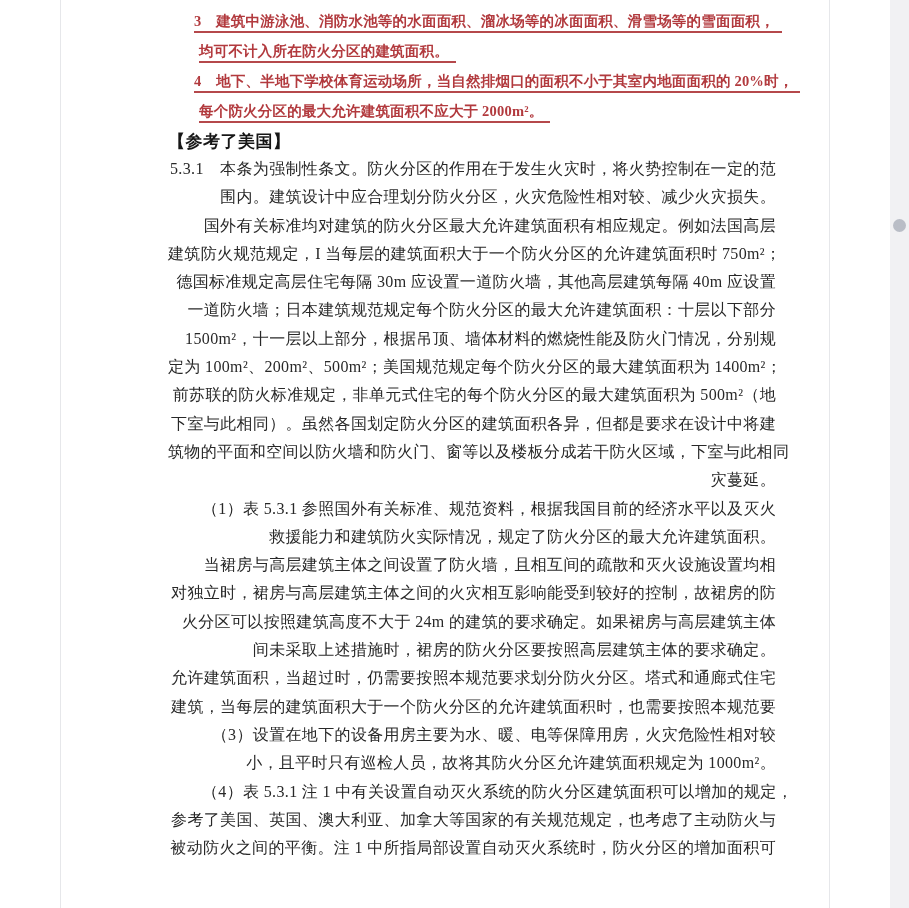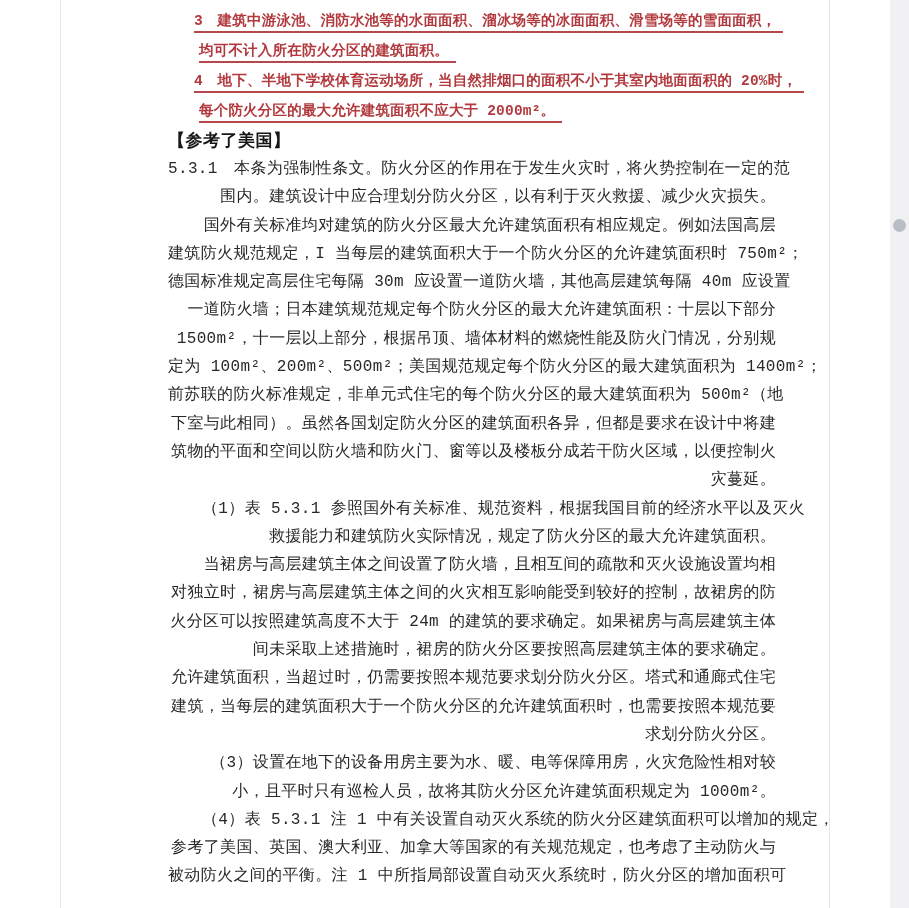--- a/index.html
+++ b/index.html
@@ -12,21 +12,20 @@
   }
 
   .page {
     position: absolute;
     left: 60px; top: 0;
     width: 770px; height: 908px;
     box-sizing: border-box;
     background: #ffffff;
     border-left: 1px solid #e6e7ea;
     border-right: 1px solid #e6e7ea;
-    font-family: Liberation Mono, monospace;
   }
 
   .content {
     position: absolute;
     left: 107px; top: 6px;
     width: 608px;
   }
 
   
   .red-block { margin: 0; }
@@ -91,40 +90,39 @@
       <div class="red-line rl-first"><span>3　建筑中游泳池、消防水池等的水面面积、溜冰场等的冰面面积、滑雪场等的雪面面积，</span></div>
       <div class="red-line rl-cont"><span>均可不计入所在防火分区的建筑面积。</span></div>
       <div class="red-line rl-first"><span>4　地下、半地下学校体育运动场所，当自然排烟口的面积不小于其室内地面面积的 20%时，</span></div>
       <div class="red-line rl-cont"><span>每个防火分区的最大允许建筑面积不应大于 2000m²。</span></div>
     </div>
 
     <div class="section-header">【参考了美国】</div>
 
     <div class="body-block">
       <div class="body-line">5.3.1　本条为强制性条文。防火分区的作用在于发生火灾时，将火势控制在一定的范</div>
-      <div class="body-line">围内。建筑设计中应合理划分防火分区，以有利于灭火救援、减少火灾损失。</div>
+      <div class="body-line">围内。建筑设计中应合理划分防火分区，火灾危险性相对较、减少火灾损失。</div>
       <div class="body-line ind">国外有关标准均对建筑的防火分区最大允许建筑面积有相应规定。例如法国高层</div>
       <div class="body-line">建筑防火规范规定，I 当每层的建筑面积大于一个防火分区的允许建筑面积时 750m²；</div>
       <div class="body-line">德国标准规定高层住宅每隔 30m 应设置一道防火墙，其他高层建筑每隔 40m 应设置</div>
       <div class="body-line">一道防火墙；日本建筑规范规定每个防火分区的最大允许建筑面积：十层以下部分</div>
       <div class="body-line">1500m²，十一层以上部分，根据吊顶、墙体材料的燃烧性能及防火门情况，分别规</div>
       <div class="body-line">定为 100m²、200m²、500m²；美国规范规定每个防火分区的最大建筑面积为 1400m²；</div>
       <div class="body-line">前苏联的防火标准规定，非单元式住宅的每个防火分区的最大建筑面积为 500m²（地</div>
       <div class="body-line">下室与此相同）。虽然各国划定防火分区的建筑面积各异，但都是要求在设计中将建</div>
-      <div class="body-line">筑物的平面和空间以防火墙和防火门、窗等以及楼板分成若干防火区域，以便控制火</div>
+      <div class="body-line">筑物的平面和空间以防火墙和防火门、窗等以及楼板分成若干防火区域，下室与此相同</div>
       <div class="body-line">灾蔓延。</div>
       <div class="body-line ind">（1）表 5.3.1 参照国外有关标准、规范资料，根据我国目前的经济水平以及灭火</div>
       <div class="body-line">救援能力和建筑防火实际情况，规定了防火分区的最大允许建筑面积。</div>
       <div class="body-line ind">当裙房与高层建筑主体之间设置了防火墙，且相互间的疏散和灭火设施设置均相</div>
       <div class="body-line">对独立时，裙房与高层建筑主体之间的火灾相互影响能受到较好的控制，故裙房的防</div>
       <div class="body-line">火分区可以按照建筑高度不大于 24m 的建筑的要求确定。如果裙房与高层建筑主体</div>
       <div class="body-line">间未采取上述措施时，裙房的防火分区要按照高层建筑主体的要求确定。</div>
       <div class="body-line">允许建筑面积，当超过时，仍需要按照本规范要求划分防火分区。塔式和通廊式住宅</div>
       <div class="body-line">建筑，当每层的建筑面积大于一个防火分区的允许建筑面积时，也需要按照本规范要</div>
-      <div class="body-line">求划分防火分区。</div>
       <div class="body-line ind">（3）设置在地下的设备用房主要为水、暖、电等保障用房，火灾危险性相对较</div>
       <div class="body-line">小，且平时只有巡检人员，故将其防火分区允许建筑面积规定为 1000m²。</div>
       <div class="body-line ind">（4）表 5.3.1 注 1 中有关设置自动灭火系统的防火分区建筑面积可以增加的规定，</div>
       <div class="body-line">参考了美国、英国、澳大利亚、加拿大等国家的有关规范规定，也考虑了主动防火与</div>
       <div class="body-line">被动防火之间的平衡。注 1 中所指局部设置自动灭火系统时，防火分区的增加面积可</div>
     </div>
 
   </div>
 </div>
 

